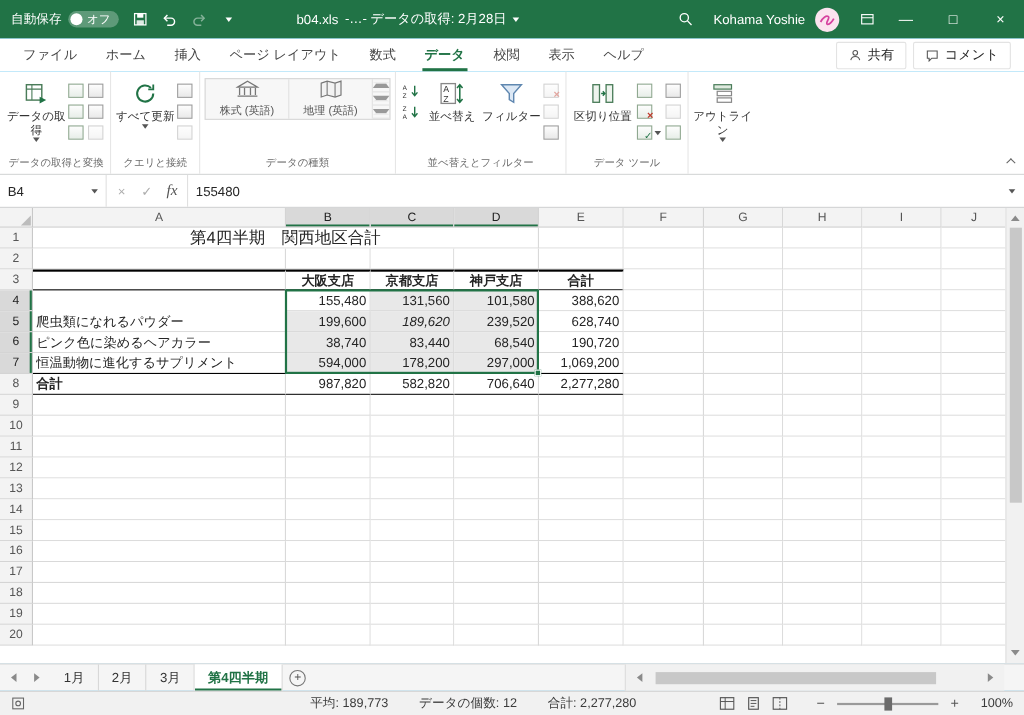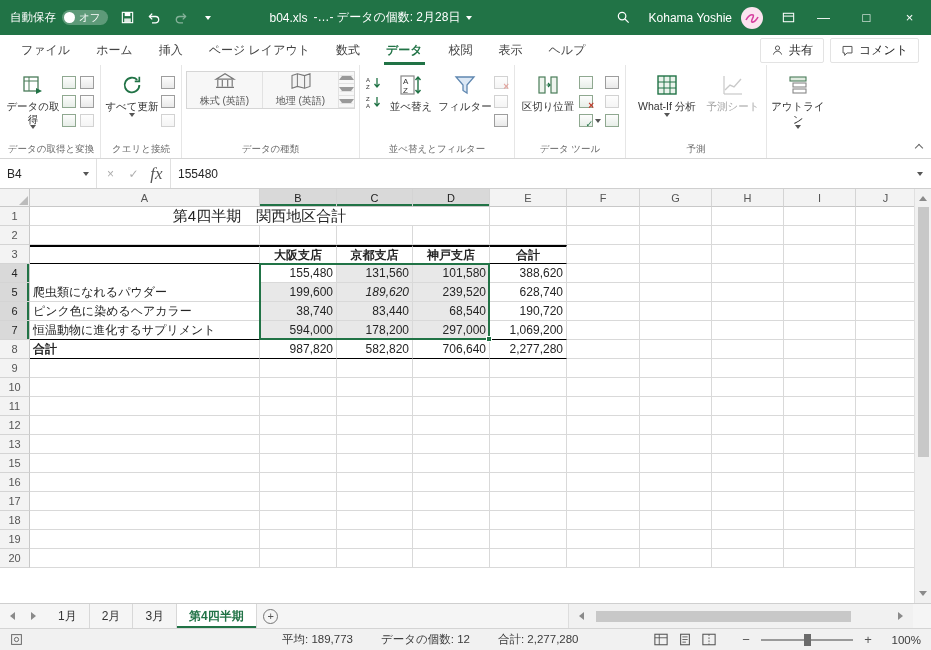--- a/index.html
+++ b/index.html
@@ -50,21 +50,21 @@
 .tilearrows span{flex:1;display:flex;align-items:center;justify-content:center;border-bottom:1px solid #e2e2e2}
 .collapse-chev{position:absolute;right:8px;bottom:6px;width:8px;height:8px;display:flex;align-items:center;justify-content:center}
 .chevup{width:6px;height:6px;border-left:1.5px solid #666;border-top:1.5px solid #666;transform:rotate(45deg)}
 
 
 #fbar{height:30px;background:#fff;border-bottom:1px solid #cfcfcf;display:flex;align-items:stretch;flex:0 0 auto}
 #namebox{width:97px;display:flex;align-items:center;padding:0 7px;border-right:1px solid #e0e0e0;cursor:default}
 #namebox .nb-text{flex:1;font-size:12px}
 .fbtns{display:flex;align-items:center;border-right:1px solid #e0e0e0;padding:0 2px}
 .fbtn{width:23px;text-align:center;color:#adadad;font-size:12px}
-.fx{font-style:italic;font-family:"Liberation Serif","DejaVu Serif",serif;color:#555;font-size:17px}
+.fx{font-style:italic;font-family:"Liberation Serif","DejaVu Serif",serif;color:#555;font-size:14px}
 #fvalue{flex:1;display:flex;align-items:center;padding-left:7px;font-size:12px}
 .f-endchev{width:22px;display:flex;align-items:center;justify-content:center}
 
 
 #gridarea{flex:1;position:relative;overflow:hidden;background:#fff}
 #grid{position:absolute;left:0;top:0;width:914px;overflow:hidden}
 .gtop{display:flex;height:18px}
 .corner{width:30px;height:18px;background:#f3f3f3;border-right:1px solid #c8c8c8;border-bottom:1px solid #c8c8c8;position:relative;flex:0 0 auto}
 .corner::after{content:'';position:absolute;right:1px;bottom:1px;border-left:9px solid transparent;border-bottom:9px solid #bcbcbc}
 .colh{height:18px;display:flex;align-items:center;justify-content:center;font-size:11px;color:#555;background:#f3f3f3;border-right:1px solid #d4d4d4;border-bottom:1px solid #c8c8c8;flex:0 0 auto}
@@ -142,21 +142,21 @@
       <svg width="16" height="16" viewBox="0 0 16 16">
           <path d="M12.5 6.5h-6a3.2 3.2 0 0 0 0 6.4H10" fill="none" stroke="#fff" stroke-width="1.3"></path>
           <path d="M9.8 3.6l2.8 2.9-2.8 2.9" fill="none" stroke="#fff" stroke-width="1.3"></path>
         </svg>
     </div>
     <div class="tbtn">
         <span class="tri"></span>
       </div>
     <div class="tb-title">
       <span>b04.xls</span>
-      <span>-…-  データの個数: 2月28日</span>
+      <span>-…-  データの取得: 2月28日</span>
       <span class="tri"></span>
     </div>
     <div class="tb-right">
       <div class="tbtn">
         <svg width="15" height="15" viewBox="0 0 16 16">
             <circle cx="6.5" cy="6.5" r="4" fill="none" stroke="#fff" stroke-width="1.3"></circle>
             <path d="M9.6 9.6 13.5 13.5" stroke="#fff" stroke-width="1.3"></path>
           </svg>
       </div>
       <div class="tb-user">
@@ -391,45 +391,20 @@
               <span class="mini gray"></span>
             </div>
           <div class="sbtn">
               <span class="mini"></span>
             </div>
         </div>
       </div>
       <div class="rg-label">データ ツール</div>
     </div>
 
-    <div class="rgroup">
-      <div class="rg-body">
-        <div class="bigbtn" style="width:74px">
-          <span class="bicon">
-            <svg width="24" height="24" viewBox="0 0 24 24">
-                <rect x="3" y="3" width="18" height="18" fill="#eaf3ec" stroke="#217346" stroke-width="1.4"></rect>
-                <path d="M3 9h18M3 15h18M9 3v18M15 3v18" stroke="#217346" stroke-width="1"></path>
-              </svg>
-          </span>
-          <span>What-If 分析</span>
-          <span class="tri trid"></span>
-        </div>
-        <div class="bigbtn dim" style="width:58px">
-          <span class="bicon">
-            <svg width="24" height="24" viewBox="0 0 24 24">
-                <path d="M3 21V3" stroke="#888" stroke-width="1.2"></path>
-                <path d="M3 21h18" stroke="#888" stroke-width="1.2"></path>
-                <path d="M4 17l5-5 4 2 7-8" fill="none" stroke="#888" stroke-width="1.4"></path>
-              </svg>
-          </span>
-          <span>予測シート</span>
-        </div>
-      </div>
-      <div class="rg-label">予測</div>
-    </div>
 
     <div class="rgroup" style="border-right:none">
       <div class="rg-body">
         <div class="bigbtn">
           <span class="bicon">
             <svg width="24" height="24" viewBox="0 0 24 24">
                 <rect x="4" y="4" width="16" height="4" fill="#dfeadf" stroke="#4a7c59" stroke-width="1.1"></rect>
                 <rect x="7" y="10" width="13" height="4" fill="#fff" stroke="#888" stroke-width="1.1"></rect>
                 <rect x="7" y="16" width="13" height="4" fill="#fff" stroke="#888" stroke-width="1.1"></rect>
               </svg>
@@ -626,20 +601,33 @@
             <div class="cell" style="width: 77px;"></div>
             <div class="cell" style="width: 77px;"></div>
             <div class="cell" style="width: 73px;"></div>
             <div class="cell" style="width: 72px;"></div>
             <div class="cell" style="width: 72px;"></div>
             <div class="cell" style="width: 72px;"></div>
             <div class="cell" style="width: 60px;"></div>
           </div>
           <div class="grow">
             <div class="rowh">13</div>
+            <div class="cell" style="width: 230px;"></div>
+            <div class="cell" style="width: 77px;"></div>
+            <div class="cell" style="width: 76px;"></div>
+            <div class="cell" style="width: 77px;"></div>
+            <div class="cell" style="width: 77px;"></div>
+            <div class="cell" style="width: 73px;"></div>
+            <div class="cell" style="width: 72px;"></div>
+            <div class="cell" style="width: 72px;"></div>
+            <div class="cell" style="width: 72px;"></div>
+            <div class="cell" style="width: 60px;"></div>
+          </div>
+          <div class="grow">
+            <div class="rowh">14</div>
             <div class="cell" style="width: 230px;"></div>
             <div class="cell" style="width: 77px;"></div>
             <div class="cell" style="width: 76px;"></div>
             <div class="cell" style="width: 77px;"></div>
             <div class="cell" style="width: 77px;"></div>
             <div class="cell" style="width: 73px;"></div>
             <div class="cell" style="width: 72px;"></div>
             <div class="cell" style="width: 72px;"></div>
             <div class="cell" style="width: 72px;"></div>
             <div class="cell" style="width: 60px;"></div>

